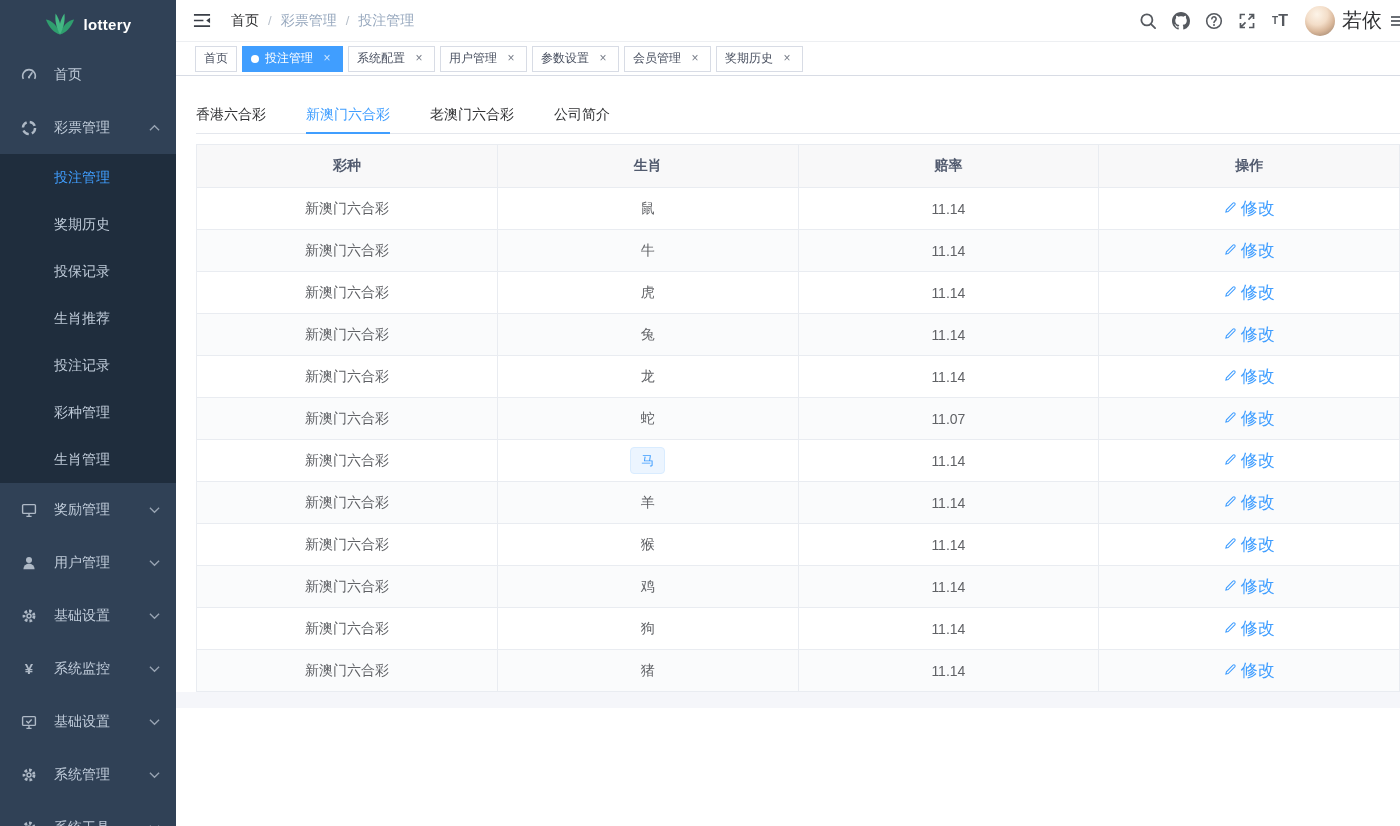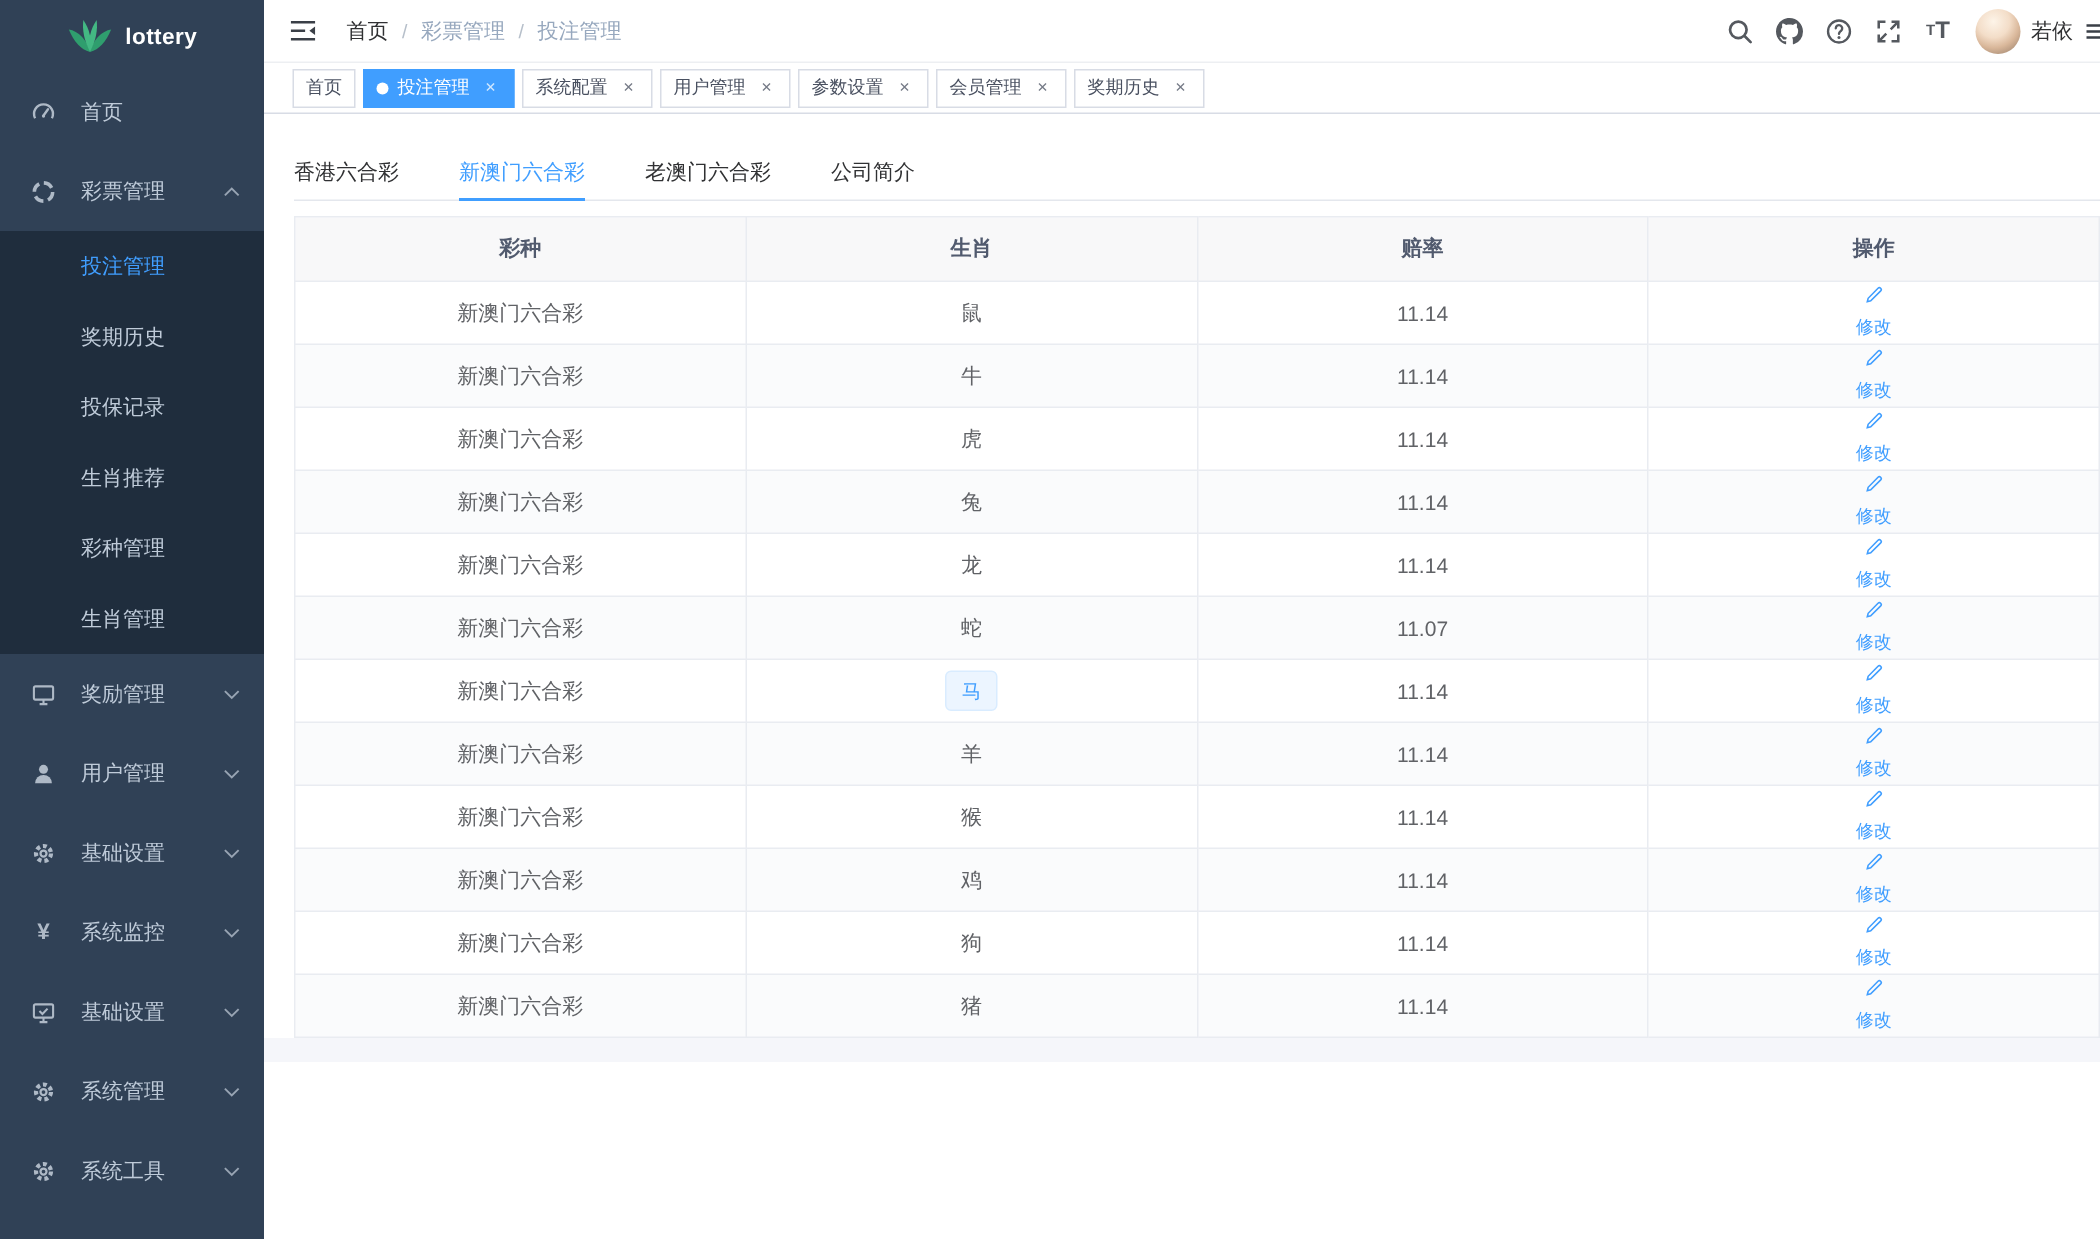--- a/index.html
+++ b/index.html
@@ -36,21 +36,21 @@
   .crumb { color:#97a8be; cursor:default; }
   .crumb.first { color:#303133; cursor:pointer; }
   .crumb-sep { color:#b6bfca; font-size:13px; }
   .nav-right { margin-left:auto; display:flex; align-items:center; }
   .nav-icon { width:26px; height:26px; display:flex; align-items:center; justify-content:center; color:#55595f; cursor:pointer; margin-left:7px; }
   .nav-icon svg { width:18px; height:18px; }
   .fs-small { font-size:10px; font-weight:bold; color:#55595f; }
   .fs-big { font-size:16px; font-weight:bold; color:#55595f; }
   .avatar { width:30px; height:30px; border-radius:50%; margin-left:12px; cursor:pointer; flex-shrink:0;
     background: radial-gradient(circle at 40% 28%, #fdf4e8 0%, #f3ddc8 38%, #d9b79a 62%, #8d7561 100%); }
-  .user-name { font-size:14px; color:#303133; margin-left:7px; cursor:pointer; white-space:nowrap; }
+  .user-name { font-size:20px; color:#303133; margin-left:7px; cursor:pointer; white-space:nowrap; }
   .user-menu { display:flex; color:#3a3f47; margin-left:8px; margin-right:-10px; }
   .user-menu svg { width:14px; height:14px; }
 
   
   .tags-bar { height:34px; background:#fff; border-bottom:1px solid #d8dce5; box-shadow:0 1px 3px rgba(0,0,0,.04); display:flex; align-items:center; padding-left:14px; }
   .tag { display:inline-flex; align-items:center; height:26px; padding:0 8px; border:1px solid #d8dce5; background:#fff; color:#495060; font-size:12px; margin-left:5px; cursor:pointer; white-space:nowrap; }
   .tag.active { background:#409eff; border-color:#409eff; color:#fff; }
   .tag .dot { width:8px; height:8px; border-radius:50%; background:#fff; margin-right:6px; }
   .tag-close { margin-left:7px; width:14px; height:14px; line-height:13px; text-align:center; border-radius:50%; font-size:12px; color:inherit; opacity:.75; }
 
@@ -61,21 +61,21 @@
   .ctab.active { color:#409eff; }
   .ctab.active::after { content:''; position:absolute; left:0; right:0; bottom:-1px; height:2px; background:#409eff; }
 
   .table-wrap { margin-top:10px; }
   table.rates { border-collapse:collapse; table-layout:fixed; width:1204px; }
   table.rates th, table.rates td { border:1px solid #e9ecf1; text-align:center; }
   table.rates th { height:43px; background:#f8f8f9; color:#515a6e; font-size:14px; font-weight:bold; }
   table.rates td { height:42px; color:#606266; font-size:14px; background:#fff; }
   tr.striped td { background:#fafbfc; }
   .zodiac-badge { display:inline-block; min-width:14px; padding:6px 10px; background:#ecf5ff; border:1px solid #d9ecff; border-radius:4px; color:#409eff; font-size:13px; line-height:1; cursor:pointer; }
-  .edit-link { color:#409eff; font-size:12px; display:inline-flex; align-items:center; gap:4px; cursor:pointer;flex-direction:column; }
+  .edit-link { color:#409eff; font-size:17px; display:inline-flex; align-items:center; gap:4px; cursor:pointer; }
   .edit-link svg { width:13px; height:13px; }
   .table-after { height:16px; width:1224px; margin-left:-20px; background:#f5f6fa; }
 </style>
 </head>
 <body>
 
 <div class="app">
 
   <aside class="sidebar">
     <div class="logo">
@@ -111,20 +111,21 @@
             <svg viewBox="0 0 12 8" fill="none" stroke="currentColor" stroke-width="1.4">
               <path d="M1 6.5l5-5 5 5"></path>
             </svg>
           </span>
         </div>
         <div class="submenu">
           <div class="submenu-item active">投注管理</div>
           <div class="submenu-item">奖期历史</div>
           <div class="submenu-item">投保记录</div>
           <div class="submenu-item">生肖推荐</div>
+          <div class="submenu-item">投注记录</div>
           <div class="submenu-item">彩种管理</div>
           <div class="submenu-item">生肖管理</div>
         </div>
         <div class="menu-item">
           <span class="mi-icon">
             <svg viewBox="0 0 16 16" fill="none" stroke="currentColor" stroke-width="1.4">
               <rect x="1.6" y="2.6" width="12.8" height="8.8" rx="1"></rect>
               <path d="M5.4 14.4h5.2M8 11.4v3"></path>
             </svg>
           </span>

